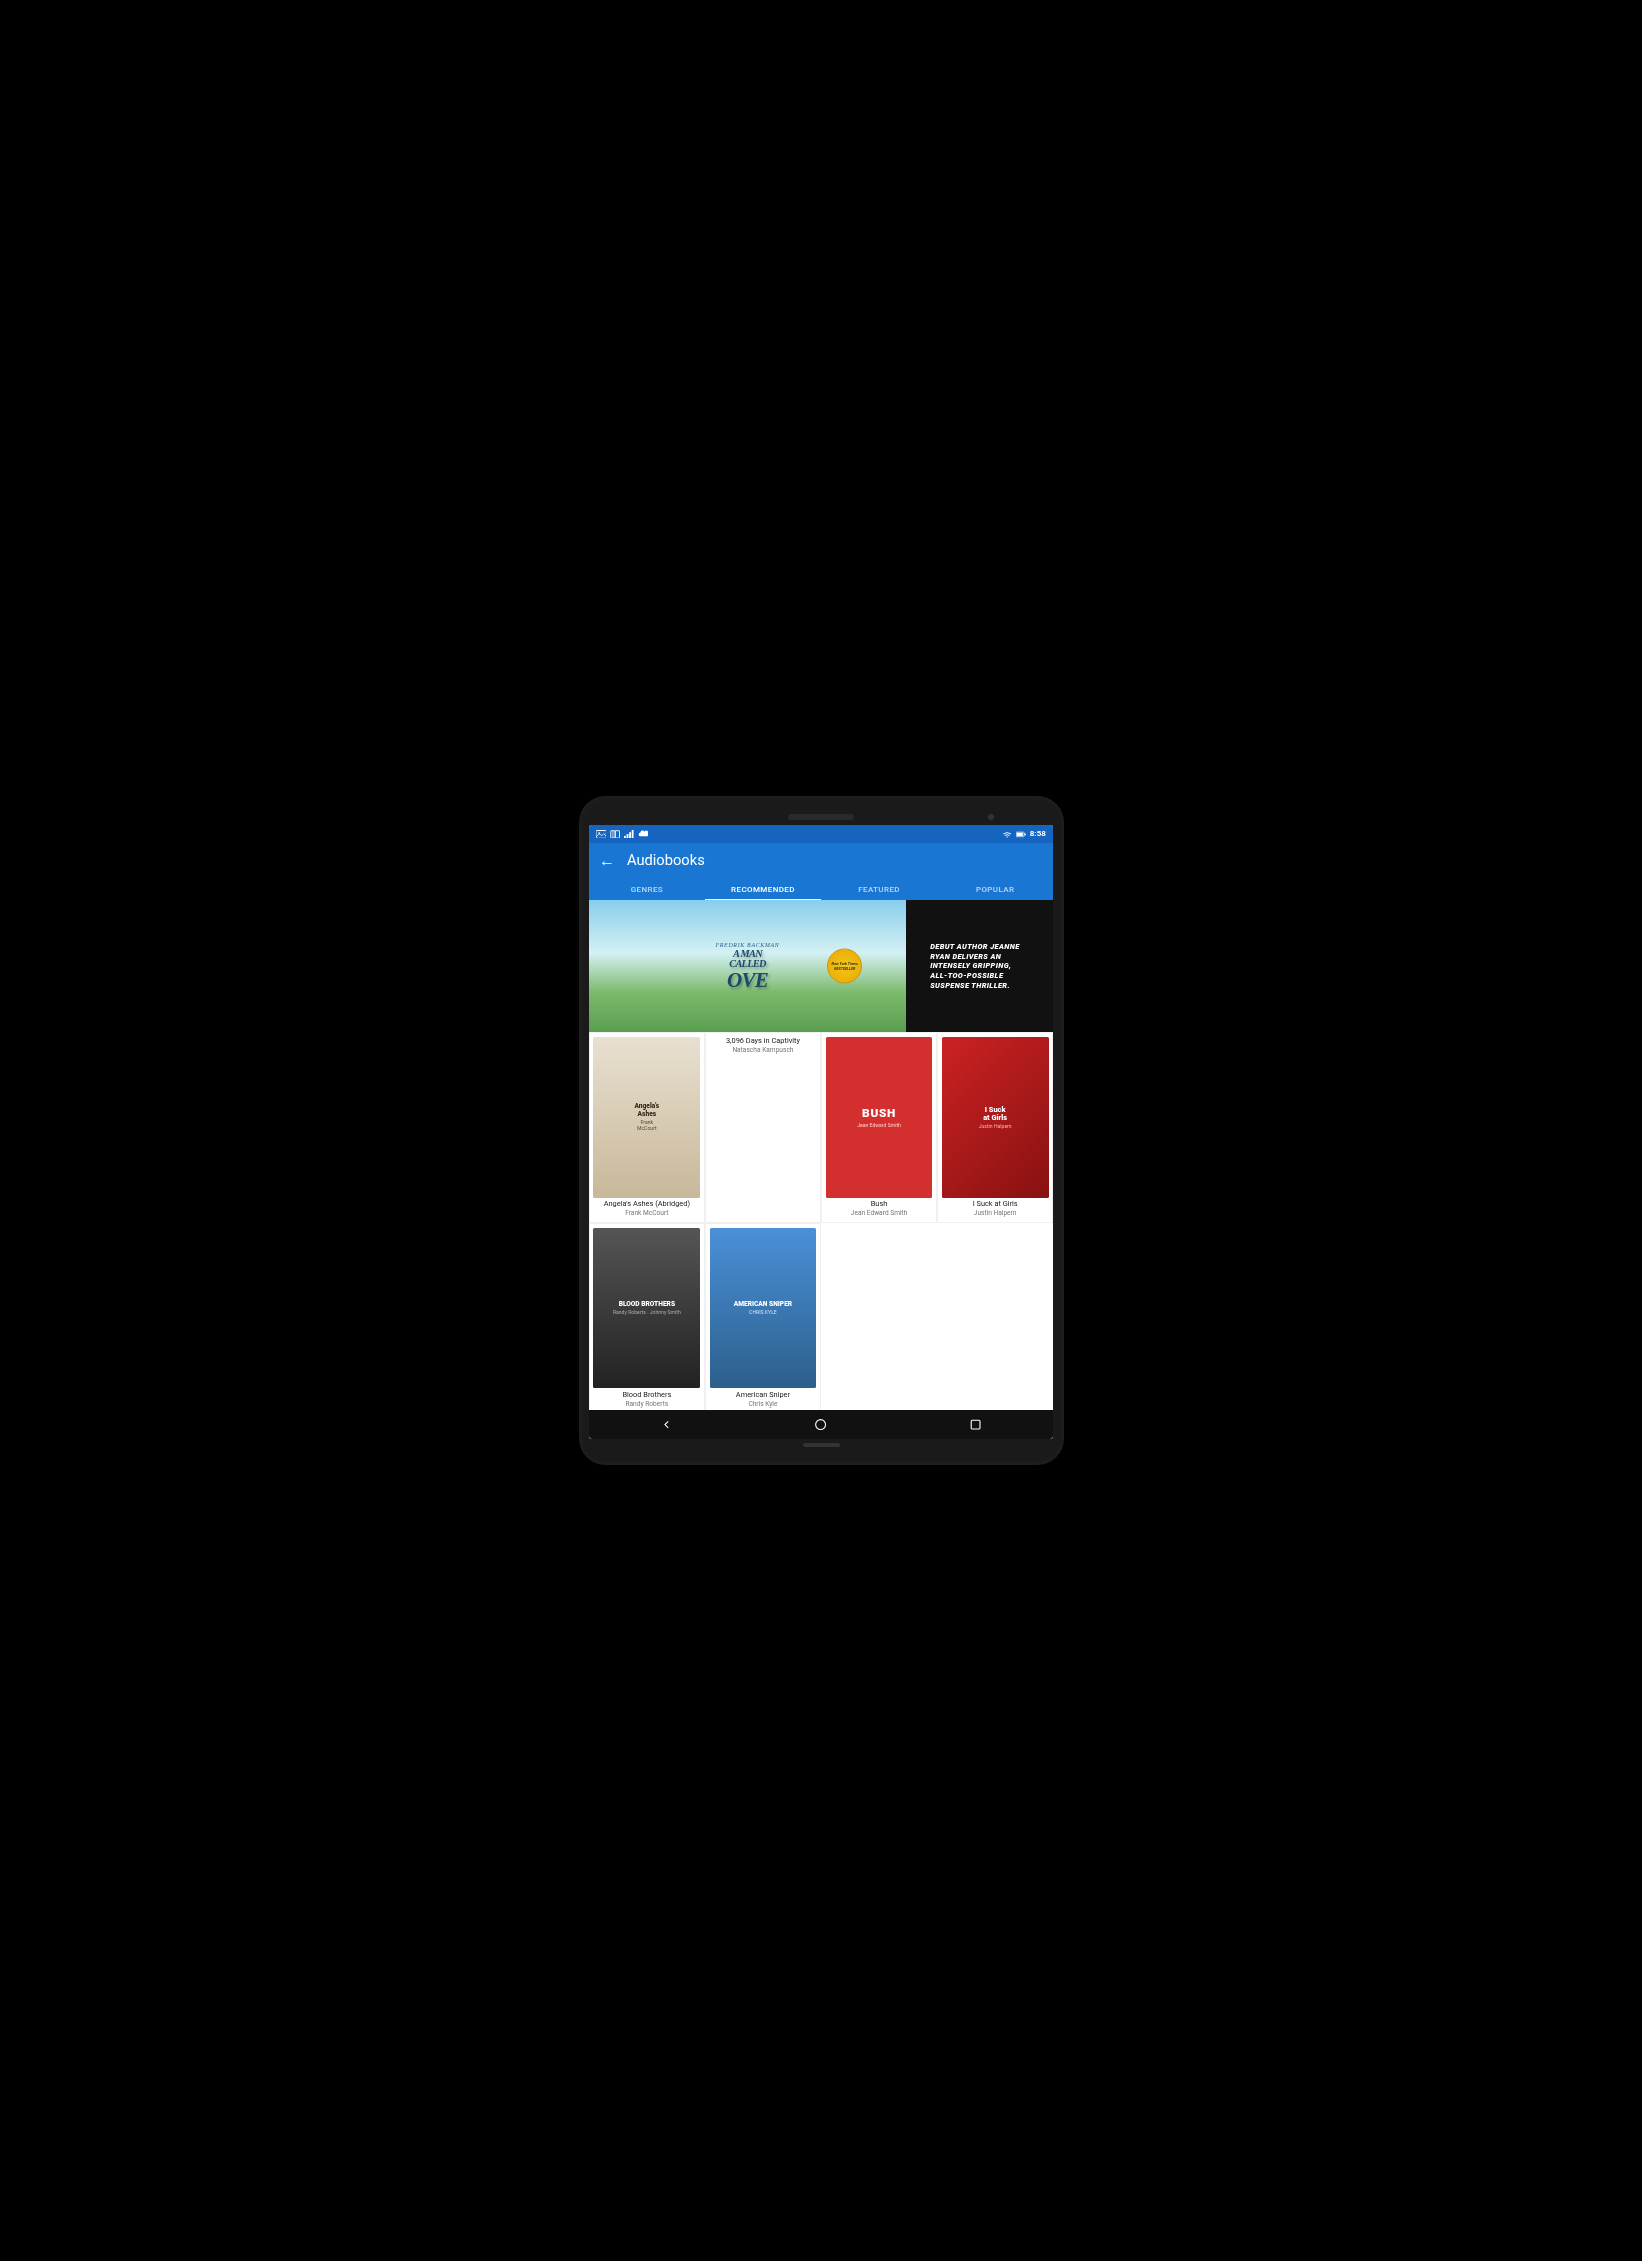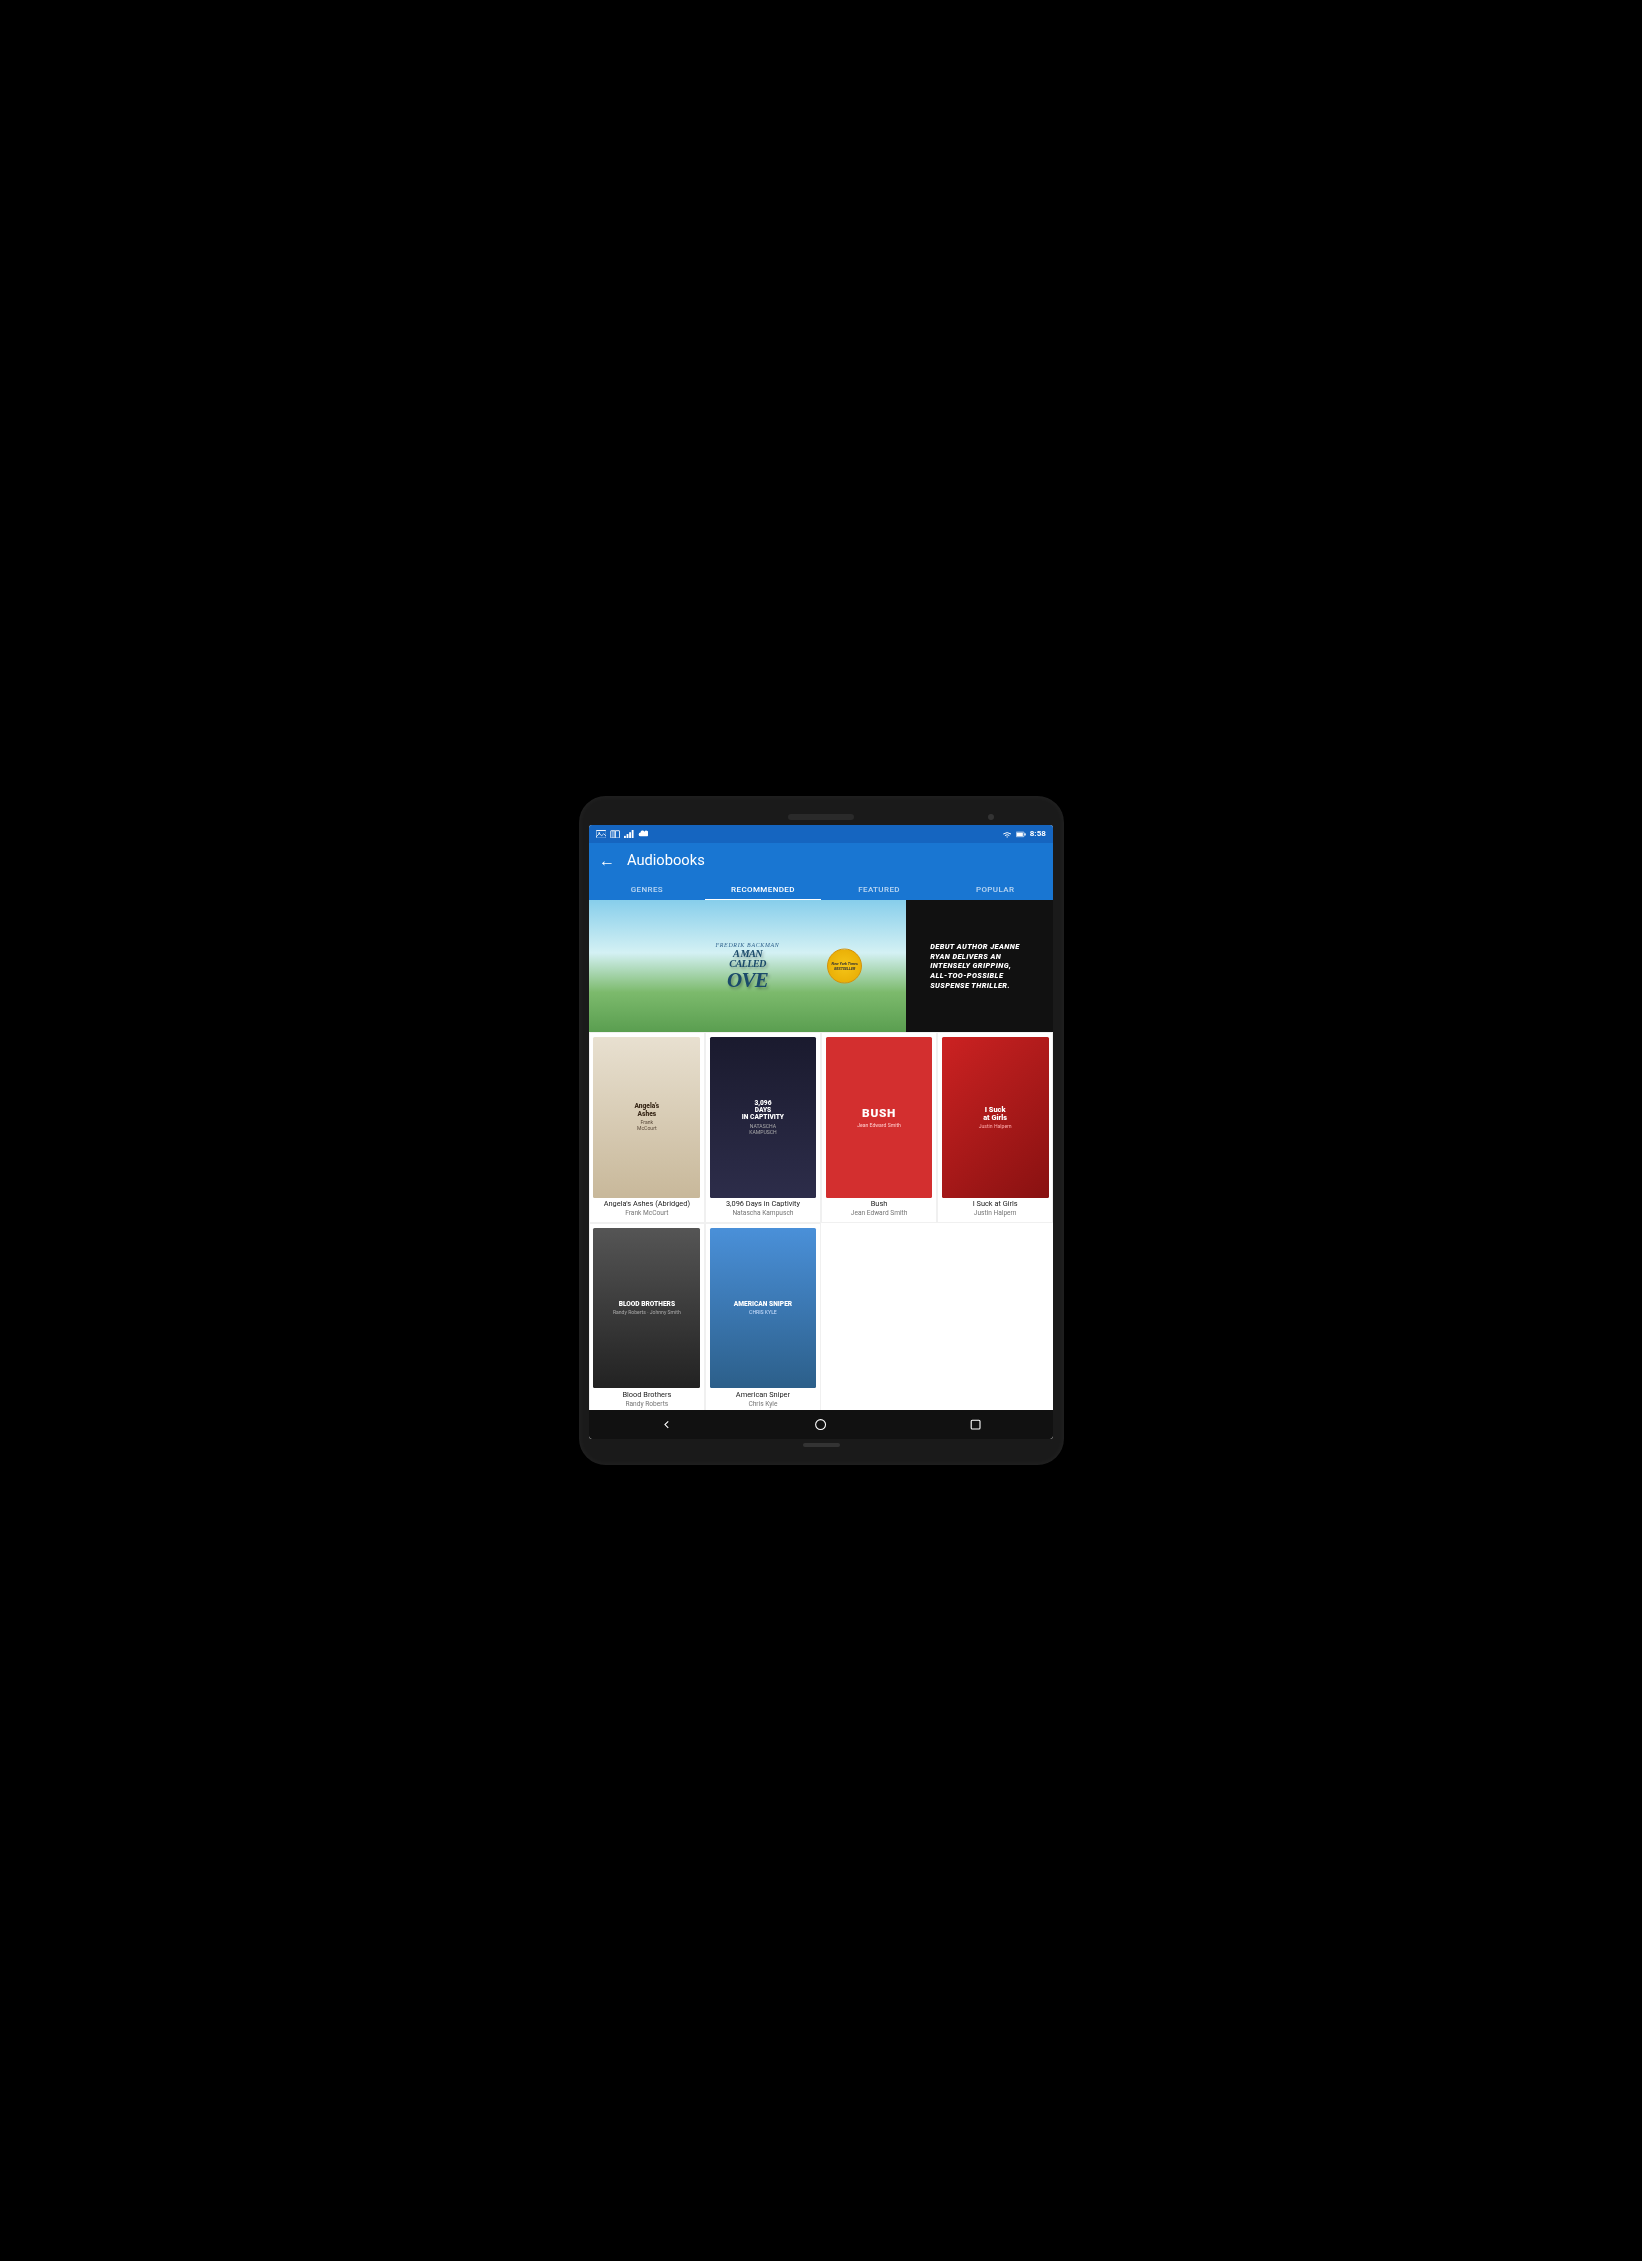--- a/index.html
+++ b/index.html
@@ -465,26 +465,20 @@
             <div class="book-cover-inner">
               <div class="cover-book-title-big" style="font-size:6.6px;color:#3a2a1a;">Angela's<br>Ashes</div>
               <div class="cover-book-author-small" style="color:#5a4a3a;">Frank<br>McCourt</div>
             </div>
           </div>
           <div class="book-title-text">Angela's Ashes (Abridged)</div>
           <div class="book-author-text">Frank McCourt</div>
         </div>
 
         <div class="book-item">
-          <div class="book-cover cover-3096-days">
-            <div class="book-cover-inner">
-              <div class="cover-book-title-big" style="color:white;font-size:6.6px;">3,096<br>DAYS<br>IN CAPTIVITY</div>
-              <div class="cover-book-author-small" style="color:#aaa;">NATASCHA<br>KAMPUSCH</div>
-            </div>
-          </div>
           <div class="book-title-text">3,096 Days in Captivity</div>
           <div class="book-author-text">Natascha Kampusch</div>
         </div>
 
 
         <div class="book-item">
           <div class="book-cover cover-bush">
             <div class="book-cover-inner">
               <div class="cover-book-title-big" style="color:white;font-size:11.8px;letter-spacing:0.7px;">BUSH</div>
               <div class="cover-book-author-small" style="color:#ffcccc;">Jean Edward Smith</div>

